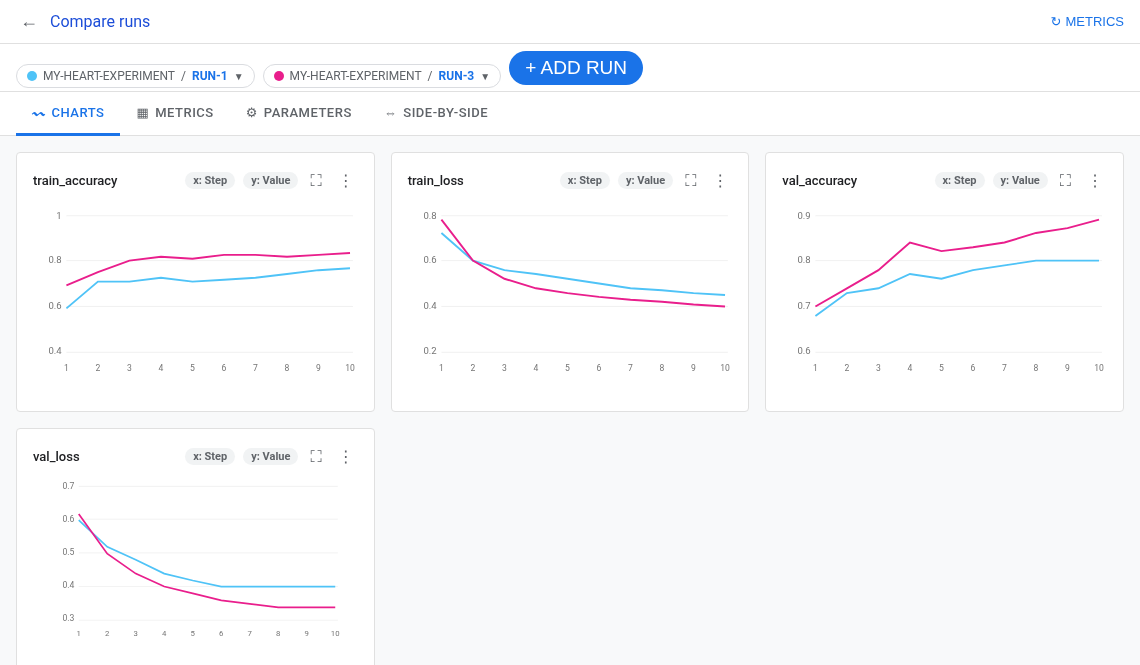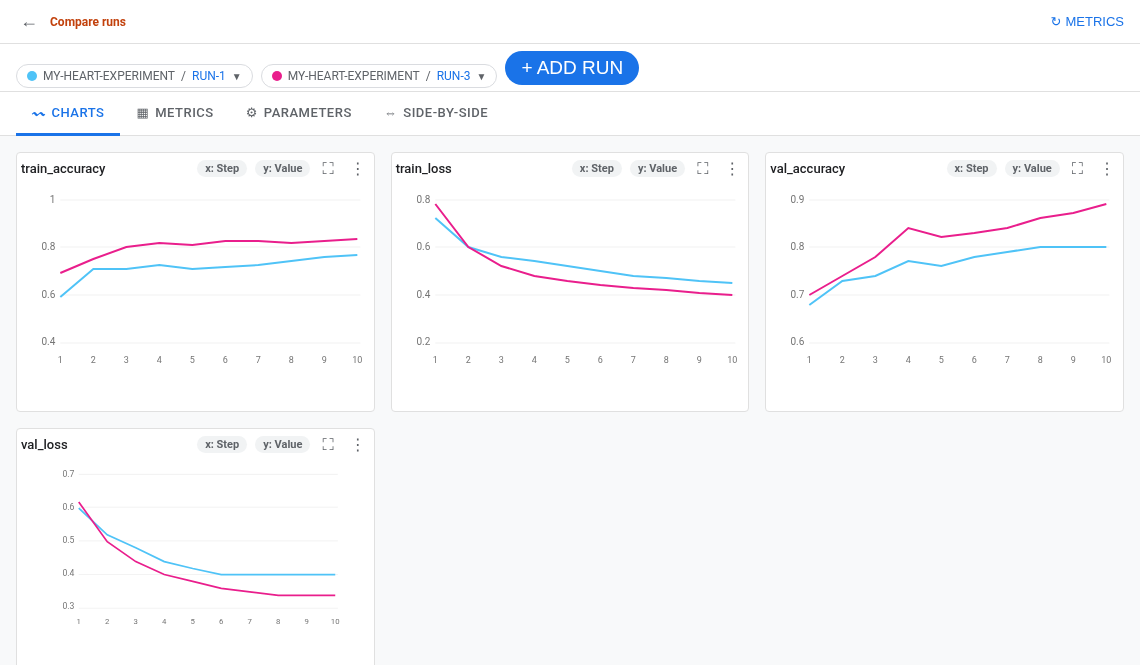--- a/index.html
+++ b/index.html
@@ -5,36 +5,36 @@
     * { box-sizing: border-box; margin: 0; padding: 0; }
     body { font-family: 'Roboto', Arial, sans-serif; background: #fff; color: #333; font-size: 13px; }
     
     
     .header {
       display: flex; align-items: center; justify-content: space-between;
       padding: 8px 16px; border-bottom: 1px solid #e0e0e0; height: 44px;
     }
     .header-left { display: flex; align-items: center; gap: 8px; }
     .back-btn { background: none; border: none; cursor: pointer; color: #5f6368; font-size: 18px; padding: 4px; }
-    .page-title { font-size: 12px; font-weight: 700; color: #c2410c; }
+    .page-title { font-size: 16px; font-weight: 400; color: #1d4ed8; }
     .refresh-btn { background: none; border: none; cursor: pointer; color: #1a73e8; font-size: 13px; font-weight: 500; display: flex; align-items: center; gap: 4px; }
 
     
     .run-bar {
       display: flex; align-items: center; gap: 8px;
       padding: 8px 16px; border-bottom: 1px solid #e0e0e0; height: 48px;
     }
     .run-chip {
       display: flex; align-items: center; gap: 6px;
       border: 1px solid #dadce0; border-radius: 20px; padding: 4px 10px;
       font-size: 12px; cursor: pointer; background: #fff; margin-top: 17px;
     }
     .run-dot { width: 10px; height: 10px; border-radius: 50%; display: inline-block; }
     .run-path { color: #5f6368; }
-    .run-name { color: #1a73e8; font-weight: 400; text-align: center; }
+    .run-name { color: #1a73e8; font-weight: 700; text-align: center; }
     .chevron-icon { color: #5f6368; font-size: 10px; }
     .add-run-btn {
       background: #1a73e8; color: #fff; border: none; border-radius: 20px;
       padding: 6px 16px; font-size: 19px; font-weight: 500; cursor: pointer;
       display: flex; align-items: center; gap: 4px;
     }
 
     
     .tabs {
       display: flex; align-items: center;
@@ -42,21 +42,21 @@
     }
     .tab {
       display: flex; align-items: center; gap: 6px;
       padding: 0 16px; height: 44px; font-size: 13px; font-weight: 500;
       color: #5f6368; cursor: pointer; border-bottom: 3px solid transparent;
       text-transform: uppercase; letter-spacing: 0.5px;
     }
     .tab.active { color: #1a73e8; border-bottom-color: #1a73e8; }
     .chart-card {
       background: #fff; border: 1px solid #e0e0e0; border-radius: 4px;
-      padding: 4px; min-height: 260px;
+      padding: 16px; min-height: 260px;
     }
     .chart-header {
       display: flex; align-items: center; gap: 8px; margin-bottom: 8px;
     }
     .chart-title { font-size: 13px; font-weight: 500; color: #202124; flex: 1; }
     .axis-badge {
       background: #f1f3f4; border-radius: 12px; padding: 2px 8px;
       font-size: 11px; color: #5f6368; font-weight: bold;
     }
     .chart-icon-btn {

